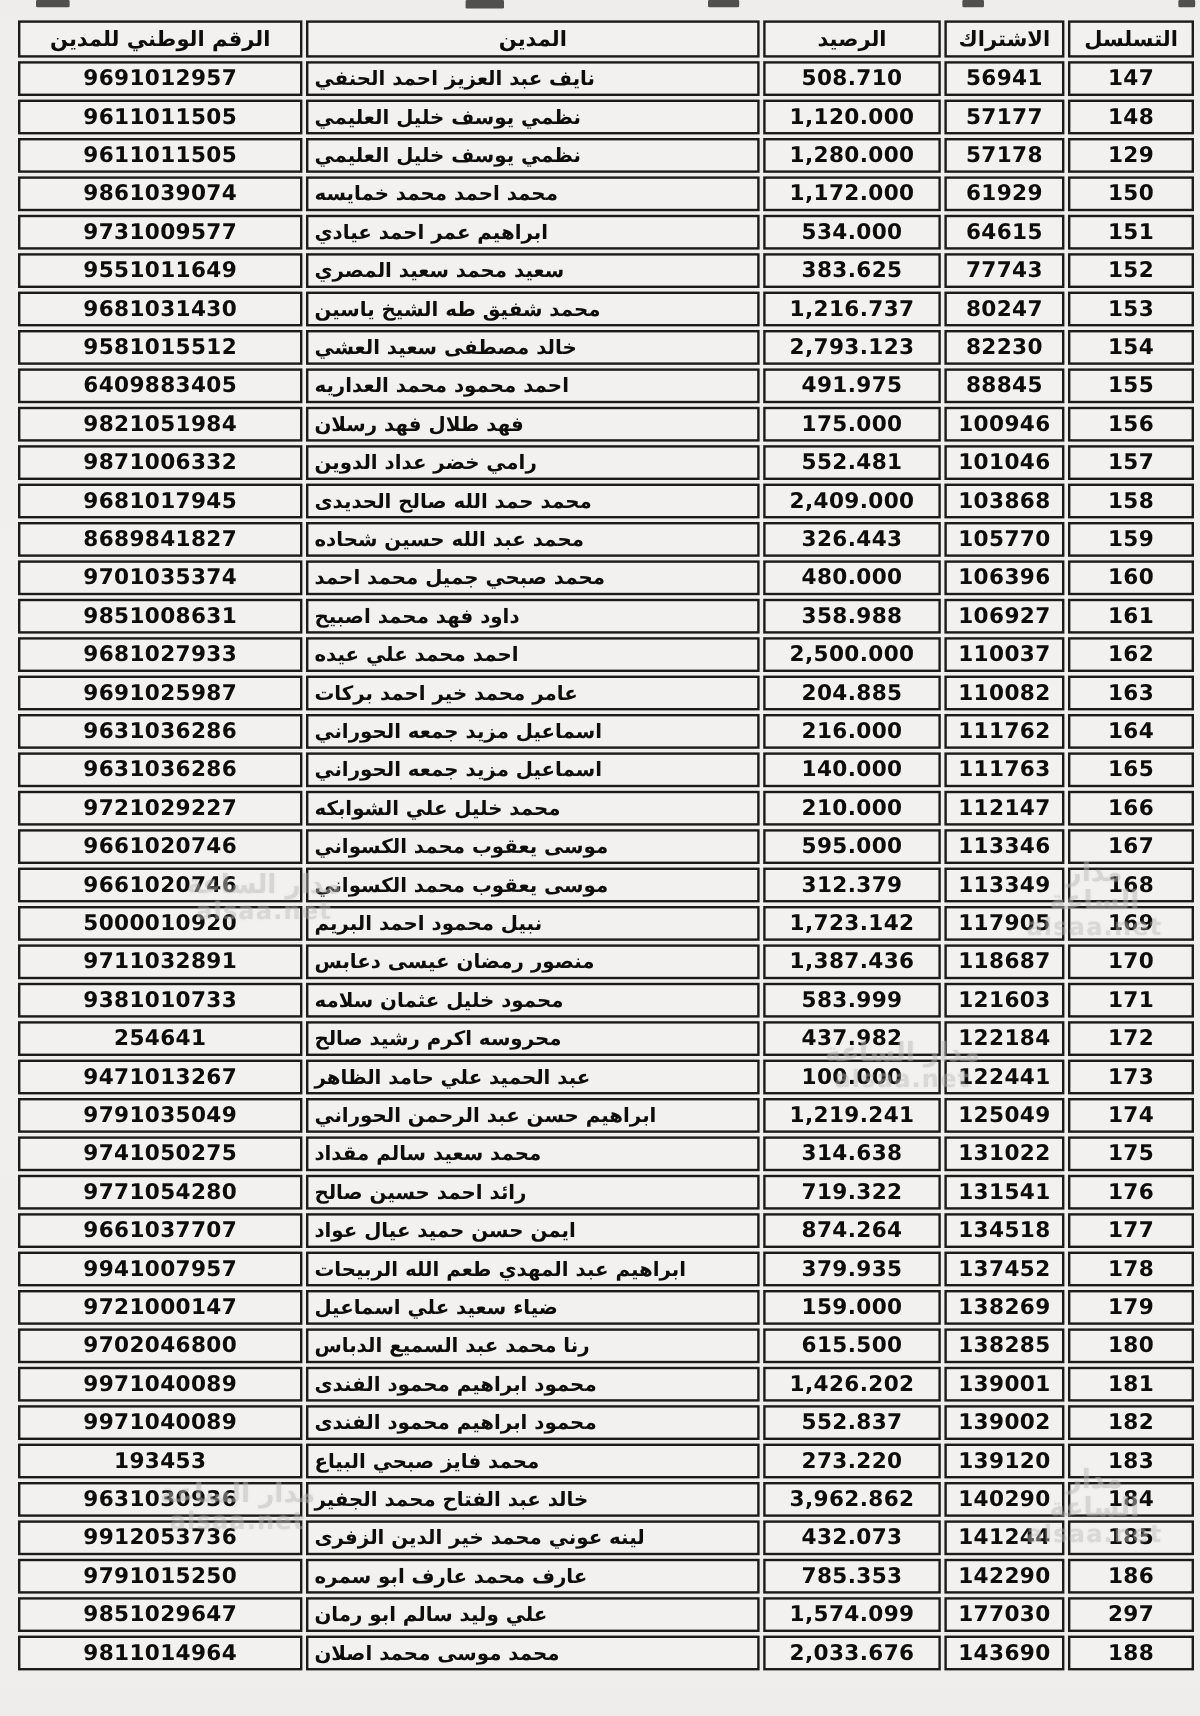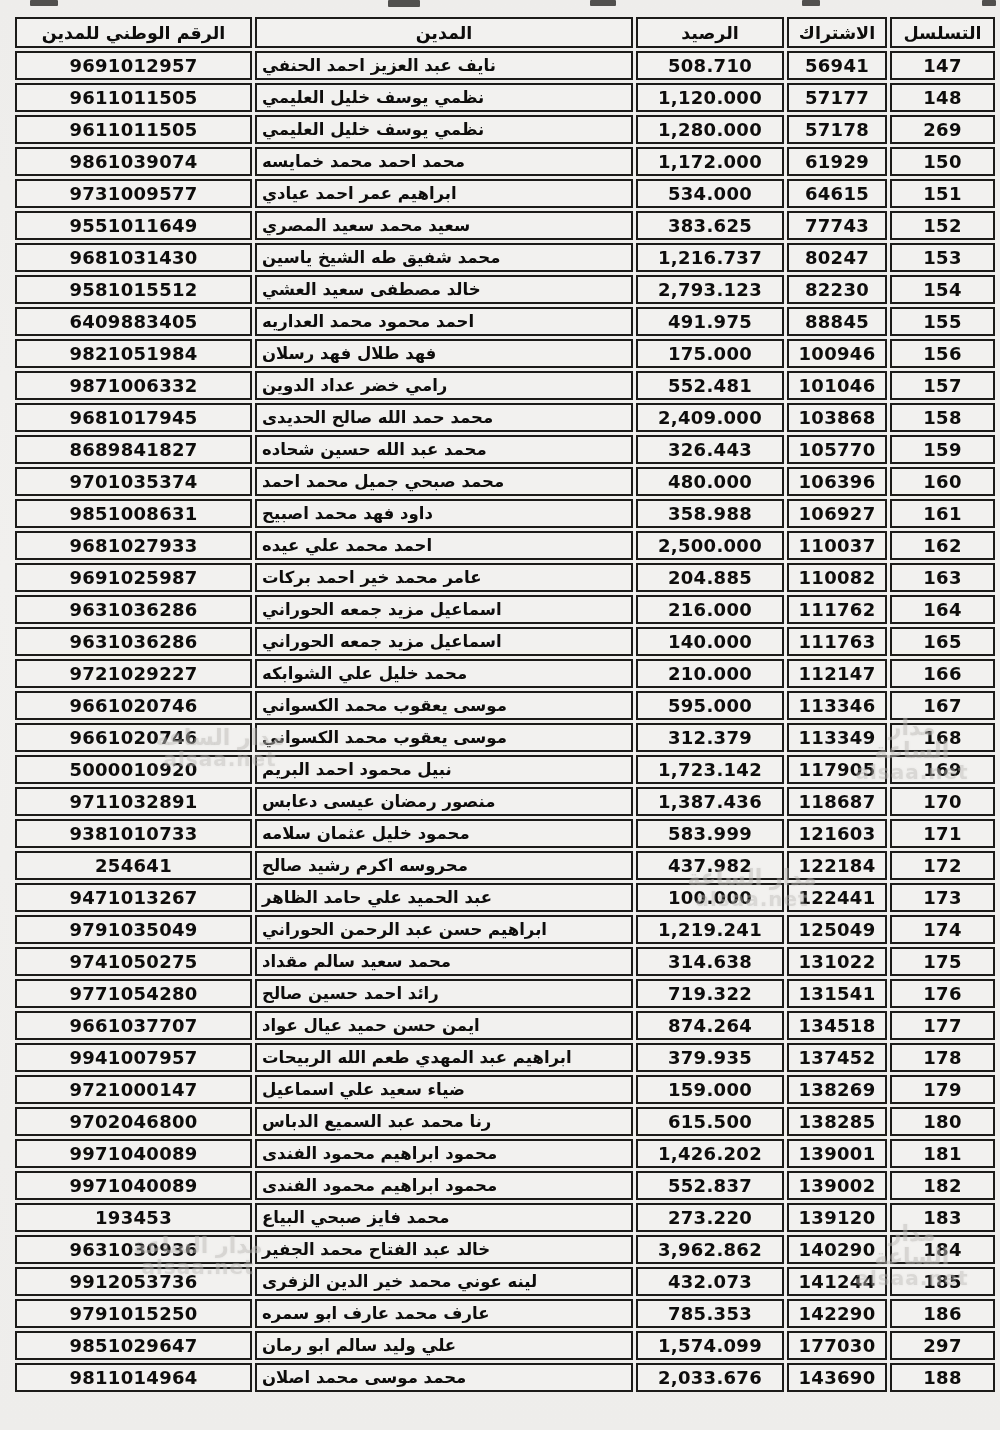--- a/index.html
+++ b/index.html
@@ -86,21 +86,21 @@
           <td class="num">9691012957</td>
         </tr>
         <tr>
           <td class="num">148</td>
           <td class="num">57177</td>
           <td class="num">1,120.000</td>
           <td class="name">نظمي يوسف خليل العليمي</td>
           <td class="num">9611011505</td>
         </tr>
         <tr>
-          <td class="num">269</td>
+          <td class="num">129</td>
           <td class="num">57178</td>
           <td class="num">1,280.000</td>
           <td class="name">نظمي يوسف خليل العليمي</td>
           <td class="num">9611011505</td>
         </tr>
         <tr>
           <td class="num">150</td>
           <td class="num">61929</td>
           <td class="num">1,172.000</td>
           <td class="name">محمد احمد محمد خمايسه</td>

